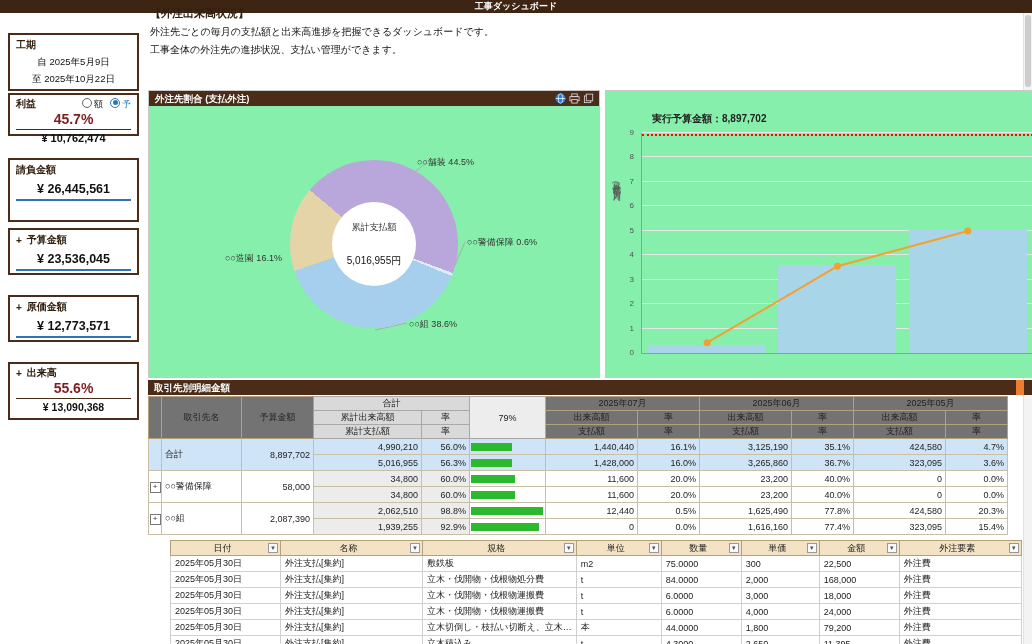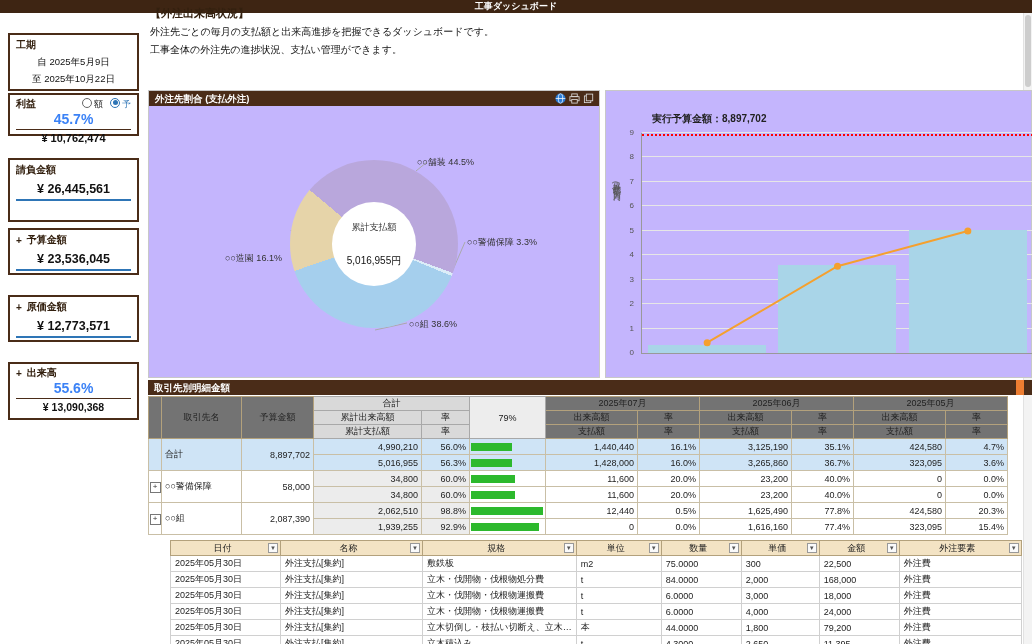--- a/index.html
+++ b/index.html
@@ -8,39 +8,39 @@
 
   
   .topbar{position:absolute;left:0;top:0;width:100%;height:13px;background:#3e2513;color:#fff;
           font-size:9px;line-height:13px;text-align:center;font-weight:bold}
 
   
   .sbox{position:absolute;left:8px;width:131px;background:#fff;border:2px solid #4a2c18;padding:3px 6px;box-sizing:border-box}
   .sbox .ttl{font-size:10px;font-weight:bold;color:#33200f;display:flex;align-items:center}
   .plus{font-weight:bold;margin-right:5px;cursor:default}
   .kline{font-size:9.5px;text-align:center;margin-top:4px;color:#111}
-  .pct{font-size:14px;font-weight:bold;text-align:center;line-height:16px;color:#3b82f6}
+  .pct{font-size:14px;font-weight:bold;text-align:center;line-height:16px;color:#7f1d1d}
   .sep{border-top:1px solid #4a2c18;margin:2px 0}
   .yen{font-size:11px;font-weight:bold;text-align:center;color:#111}
   .yen-ul{margin-top:5px;font-size:12.5px;font-weight:bold;text-align:center;color:#111;
           border-bottom:2px solid #2e75b6;padding-bottom:3px}
   .trow{display:flex;justify-content:space-between;align-items:center}
   .radios{display:flex;gap:7px;font-size:9px;align-items:center}
   .radio{display:inline-block;width:8px;height:8px;border:1px solid #666;border-radius:50%;margin-right:2px;
          vertical-align:-1px;position:relative;background:#fff}
   .radio.sel{border-color:#2e75b6}
   .radio.sel::after{content:"";position:absolute;left:1.5px;top:1.5px;width:5px;height:5px;border-radius:50%;background:#2e75b6}
 
   
   .intro{position:absolute;left:150px;top:6px}
   .intro-h{font-size:11px;font-weight:bold;color:#33200f}
   .intro-l{font-size:10px;margin-top:4px;color:#111}
 
   
-  .panel{position:absolute;background:#c4b5fd;border:1px solid #c8c8c8;box-sizing:border-box}
+  .panel{position:absolute;background:#86efac;border:1px solid #c8c8c8;box-sizing:border-box}
   .phead{position:relative;height:15px;background:#4a2c18;color:#fff;font-size:9.5px;font-weight:bold;
          line-height:15px;padding-left:6px}
   .ocap{position:absolute;right:8px;top:0;width:8px;height:15px;background:#ed7d31}
   .pbody{position:absolute;left:0;top:15px;right:0;bottom:0}
   .hicons{position:absolute;right:5px;top:2px;display:flex;gap:3px}
   .hicons svg{display:block}
 
   
   #donut{position:absolute;left:141px;top:54px;width:168px;height:168px;border-radius:50%}
   .dhole{position:absolute;left:183px;top:96px;width:84px;height:84px;border-radius:50%;background:#fff}
@@ -205,21 +205,21 @@
         <line x1="226" y1="224" x2="258" y2="217" stroke="#aaa" stroke-width="1"></line>
         <line x1="142" y1="124" x2="152" y2="146" stroke="#aaa" stroke-width="1"></line>
       </svg>
       <div id="donut" style="background: conic-gradient(from -50deg, rgb(185, 167, 220) 0%, rgb(185, 167, 220) 44.5%, rgb(220, 237, 248) 44.5%, rgb(220, 237, 248) 45.1%, rgb(165, 207, 237) 45.1%, rgb(165, 207, 237) 83.7%, rgb(230, 212, 169) 83.7%, rgb(230, 212, 169) 99.8%);"></div>
       <div class="dhole"></div>
       <div class="dcenter">
         <span class="cl">累計支払額</span>
         <span class="cv">5,016,955円</span>
       </div>
       <span class="dlabel" style="left:268px;top:50px">○○舗装 44.5%</span>
-      <span class="dlabel" style="left:318px;top:130px">○○警備保障 3.3%</span>
+      <span class="dlabel" style="left:318px;top:130px">○○警備保障 0.6%</span>
       <span class="dlabel" style="left:260px;top:212px">○○組 38.6%</span>
       <span class="dlabel" style="left:76px;top:146px">○○造園 16.1%</span>
     </div>
   </div>
 
   <div class="panel" style="left:605px;top:90px;width:427px;height:288px">
     <div class="pbody">
       <span id="budget-label">実行予算金額：8,897,702</span>
       <span class="ylab">累計支払額(百万円)</span>
       <div id="yaxis">

